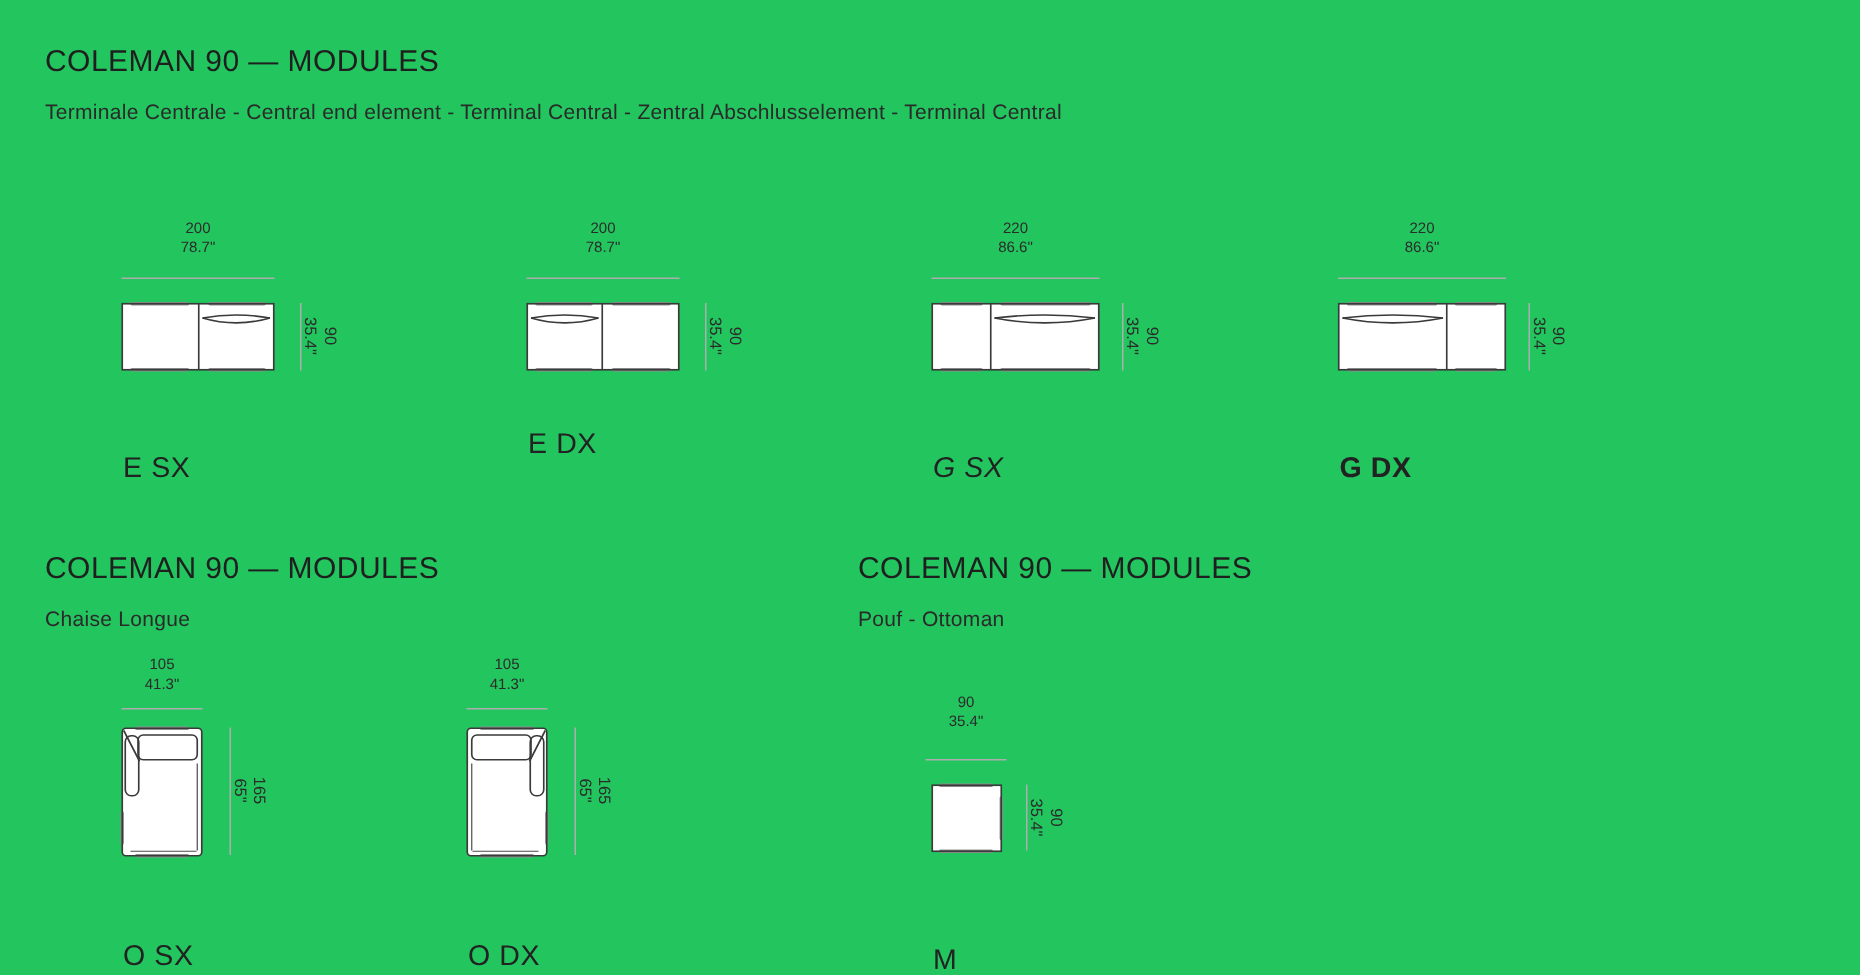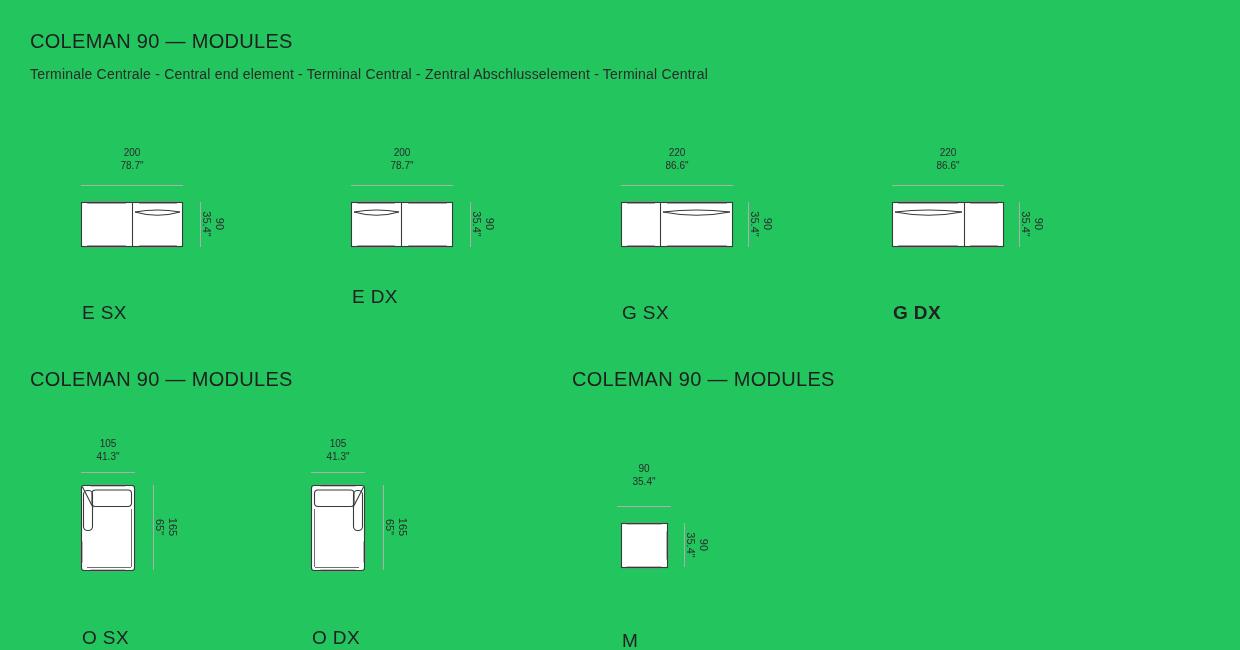--- a/index.html
+++ b/index.html
@@ -109,21 +109,21 @@
         <path d="M40.5 1.5 V45.5"></path>
         <path d="M43 11 Q76.5 7 110 11"></path>
         <path d="M43 11 Q76.5 17.5 110 11"></path>
       </g>
     </svg>
     <div class="vline" style="left:127px;top:56px;height:45px;"></div>
     <div class="vdim" style="left:140px;top:78px;">
       <div>90</div>
       <div>35.4"</div>
     </div>
-    <div class="code" style="left:1px;top:110px;">G SX</div>
+    <div class="code" style="left:1px;top:110px;font-style:italic;">G SX</div>
   </div>
 
   <div class="figure" style="left:892px;top:146px;width:180px;height:140px;">
     <div class="dim-top" style="left:0;width:112px;">
       <div>220</div>
       <div>86.6"</div>
     </div>
     <div class="hline" style="left:0;top:39px;width:112px;"></div>
     <svg class="drawing" style="left:-1.5px;top:54.5px;" width="114" height="48" viewBox="0 0 114 48">
       <g transform="translate(114,0) scale(-1,1)">
@@ -145,24 +145,26 @@
     <div class="vline" style="left:127px;top:56px;height:45px;"></div>
     <div class="vdim" style="left:140px;top:78px;">
       <div>90</div>
       <div>35.4"</div>
     </div>
     <div class="code" style="left:1px;top:110px;font-weight:bold;">G DX</div>
   </div>
 
   <div class="sec-header" style="left:30px;top:368px;">
     <div class="sec-title">COLEMAN 90 — MODULES</div>
+    <div class="sec-sub">Chaise Longue</div>
   </div>
 
   <div class="sec-header" style="left:572px;top:368px;">
     <div class="sec-title">COLEMAN 90 — MODULES</div>
+    <div class="sec-sub">Pouf - Ottoman</div>
   </div>
 
   <div class="figure" style="left:81px;top:437px;width:120px;height:175px;">
     <div class="dim-top" style="left:0;width:54px;">
       <div>105</div>
       <div>41.3"</div>
     </div>
     <div class="hline" style="left:0;top:35px;width:54px;"></div>
     <svg class="drawing" style="left:-1.5px;top:46.5px;" width="56" height="88" viewBox="0 0 56 88">
       <rect x="1.5" y="1.5" width="53" height="85" rx="3" fill="#ffffff" stroke="none"></rect>

